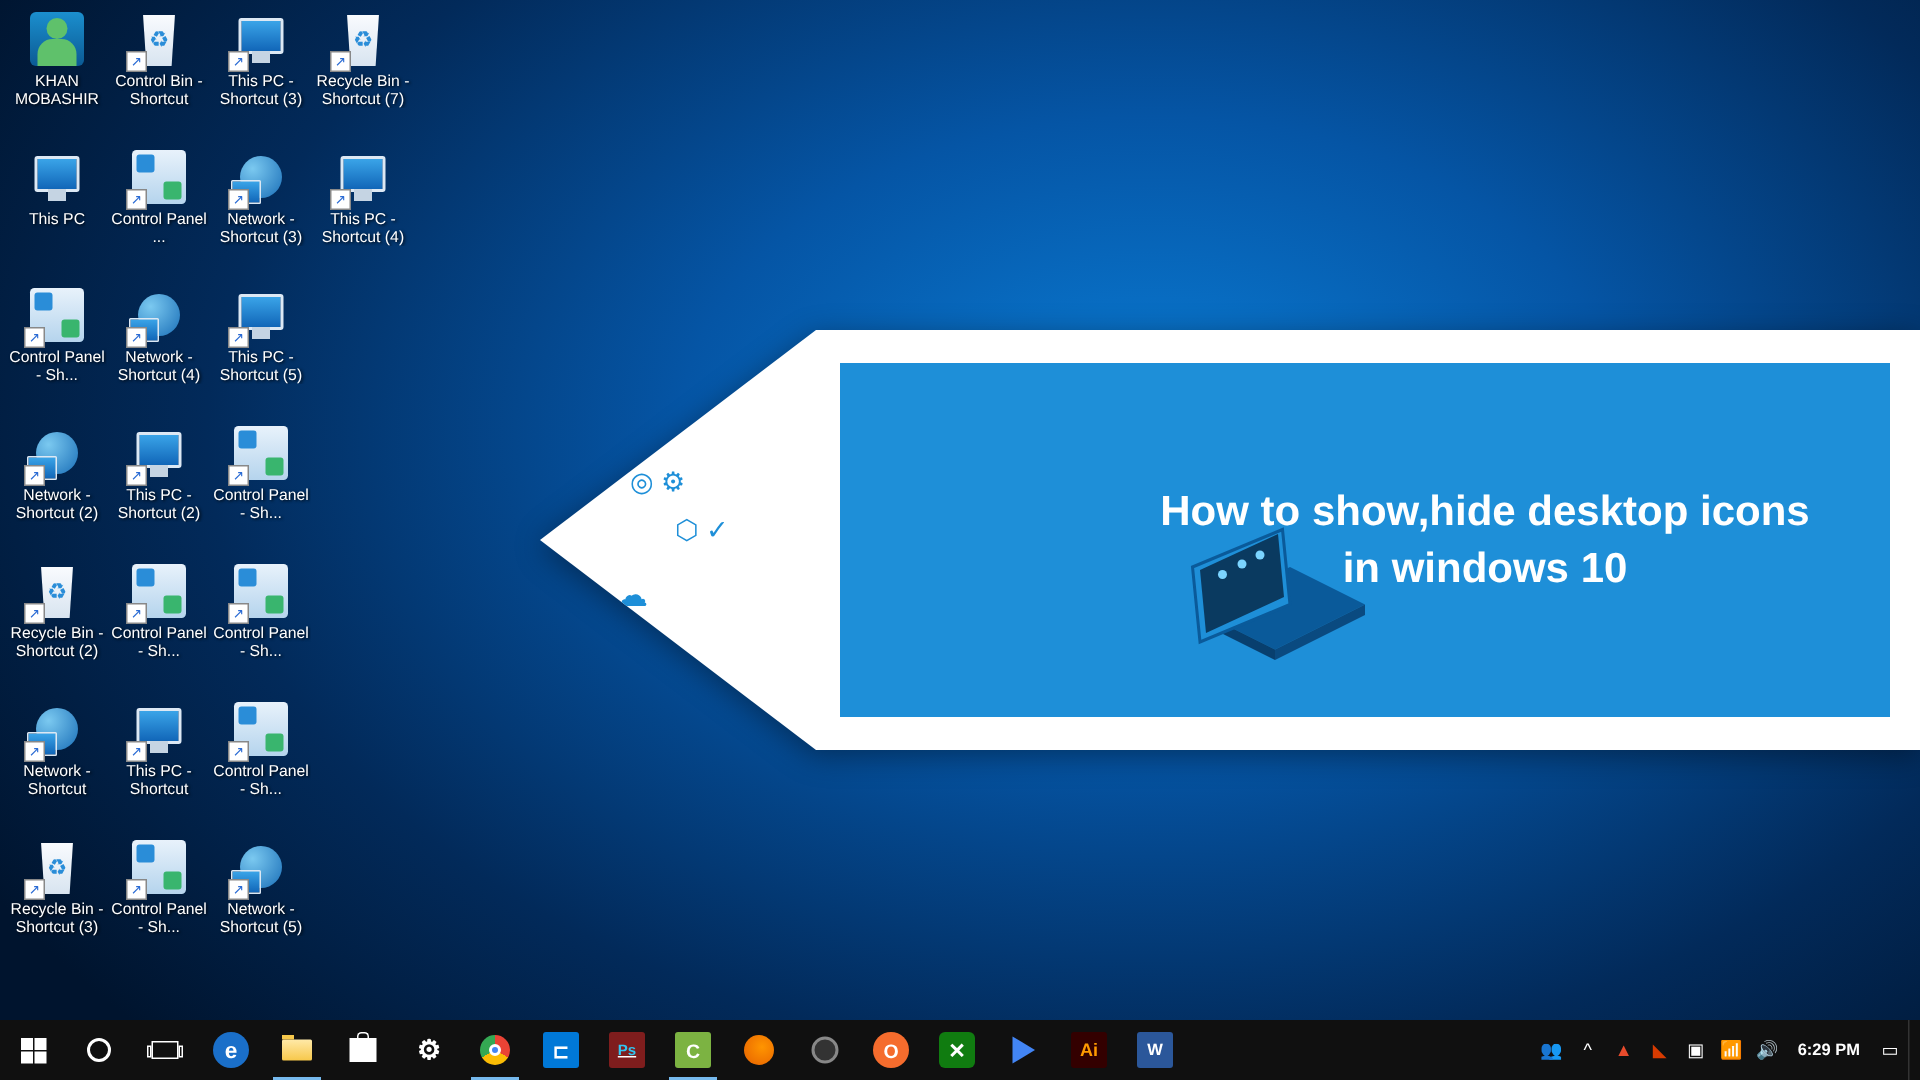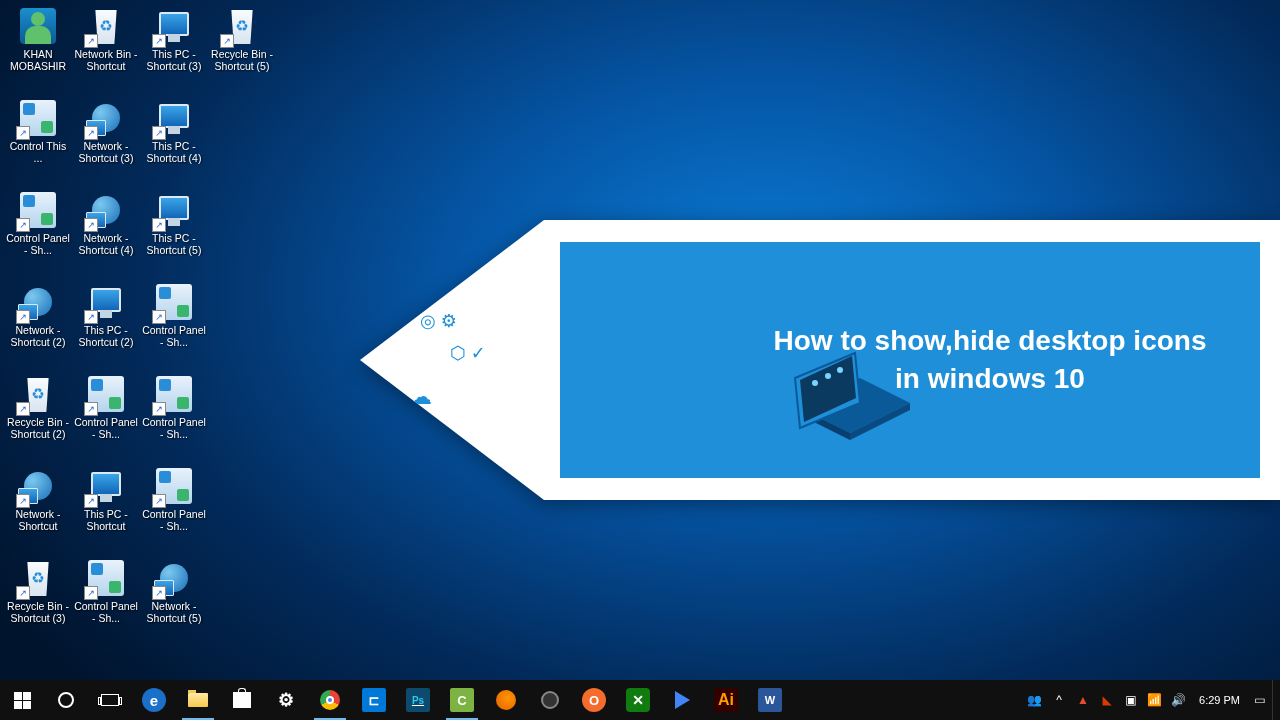--- a/index.html
+++ b/index.html
@@ -96,21 +96,21 @@
   height: 40px; background: #101010;
   display: flex; align-items: center;
   font-size: 12px;
 }
 .tb-left { display: flex; align-items: center; height: 100%; }
 .tb-btn {
   width: 44px; height: 40px; display: flex; align-items: center; justify-content: center;
   cursor: pointer; color: #fff;
 }
 .tb-right { margin-left: auto; display: flex; align-items: center; height: 100%; padding-right: 2px;}
-.tb-clock { padding: 0 8px; font-size: 11px; line-height: 12px; text-align: center; cursor:pointer;}
+.tb-clock { padding: 0 8px; font-size: 11px; line-height: 12px; text-align: center; cursor:pointer;font-weight:bold;}
 .tb-tray { width: 24px; height: 40px; display:flex;align-items:center;justify-content:center;cursor:pointer;}
 .win-logo{display:grid;grid-template-columns:8px 8px;grid-template-rows:8px 8px;gap:1px;}
 .win-logo span{background:#fff;}
 .app-ico{width:24px;height:24px;border-radius:2px;display:flex;align-items:center;justify-content:center;font-size:13px;font-weight:bold;}
 .running-line{position:absolute;bottom:0;left:6px;right:6px;height:2px;background:#76b9ed;}
 .tb-btn{position:relative;}
 </style>
 </head>
 <body>
 
@@ -120,44 +120,50 @@
         <div class="di-img">
           <div class="ico ico-user"></div>
         </div>
         <div class="di-label">KHAN MOBASHIR</div>
       </div>
       <div class="desktop-icon">
         <div class="di-img">
           <div class="ico ico-recycle"></div>
           <div class="shortcut-arrow">↗</div>
         </div>
-        <div class="di-label">Network Bin - Shortcut</div>
+        <div class="di-label">Control Bin - Shortcut</div>
       </div>
       <div class="desktop-icon">
         <div class="di-img">
           <div class="ico ico-pc"></div>
           <div class="shortcut-arrow">↗</div>
         </div>
         <div class="di-label">This PC - Shortcut (3)</div>
       </div>
       <div class="desktop-icon">
         <div class="di-img">
           <div class="ico ico-recycle"></div>
           <div class="shortcut-arrow">↗</div>
         </div>
-        <div class="di-label">Recycle Bin - Shortcut (5)</div>
-      </div>
-    </div>
-    <div class="icon-row">
-      <div class="desktop-icon">
-        <div class="di-img">
-          <div class="ico ico-cp"></div>
-          <div class="shortcut-arrow">↗</div>
-        </div>
-        <div class="di-label">Control This ...</div>
+        <div class="di-label">Recycle Bin - Shortcut (7)</div>
+      </div>
+    </div>
+    <div class="icon-row">
+      <div class="desktop-icon">
+        <div class="di-img">
+          <div class="ico ico-pc"></div>
+        </div>
+        <div class="di-label">This PC</div>
+      </div>
+      <div class="desktop-icon">
+        <div class="di-img">
+          <div class="ico ico-cp"></div>
+          <div class="shortcut-arrow">↗</div>
+        </div>
+        <div class="di-label">Control Panel ...</div>
       </div>
       <div class="desktop-icon">
         <div class="di-img">
           <div class="ico ico-net"></div>
           <div class="shortcut-arrow">↗</div>
         </div>
         <div class="di-label">Network - Shortcut (3)</div>
       </div>
       <div class="desktop-icon">
         <div class="di-img">
@@ -369,21 +375,21 @@
           </div>
         </div>
         <div class="running-line"></div>
       </div>
       <div class="tb-btn">
         <div class="app-ico" style="background: rgb(0, 120, 215);">
           <span style="color:#fff;">⊏</span>
         </div>
       </div>
       <div class="tb-btn">
-        <div class="app-ico" style="background: #0c4a6e; text-decoration: underline;">
+        <div class="app-ico" style="background: #7f1d1d; text-decoration: underline;">
           <span style="color:#31c5f0;font-size:10px;">Ps</span>
         </div>
       </div>
       <div class="tb-btn">
         <div class="app-ico" style="background: rgb(124, 179, 66);">
           <span style="color:#fff;">C</span>
         </div>
         <div class="running-line"></div>
       </div>
       <div class="tb-btn">
@@ -406,21 +412,21 @@
           <span style="color:#fff;font-size:14px;">✕</span>
         </div>
       </div>
       <div class="tb-btn">
         <div class="app-ico">
           <div style="width:0;height:0;border-top:9px solid transparent;border-bottom:9px solid transparent;border-left:15px solid #4285f4;"></div>
         </div>
       </div>
       <div class="tb-btn">
         <div class="app-ico" style="background: rgb(51, 0, 0);">
-          <span style="color:#ff9a00;font-size:16px;text-align:right;">Ai</span>
+          <span style="color:#ff9a00;font-size:12px;text-align:right;">Ai</span>
         </div>
       </div>
       <div class="tb-btn">
         <div class="app-ico" style="background: rgb(43, 87, 154);">
           <span style="color:#fff;font-size:11px;">W</span>
         </div>
       </div>
     </div>
   <div class="tb-right" id="tb-right">
     <div id="tb-tray" style="display:flex;">

